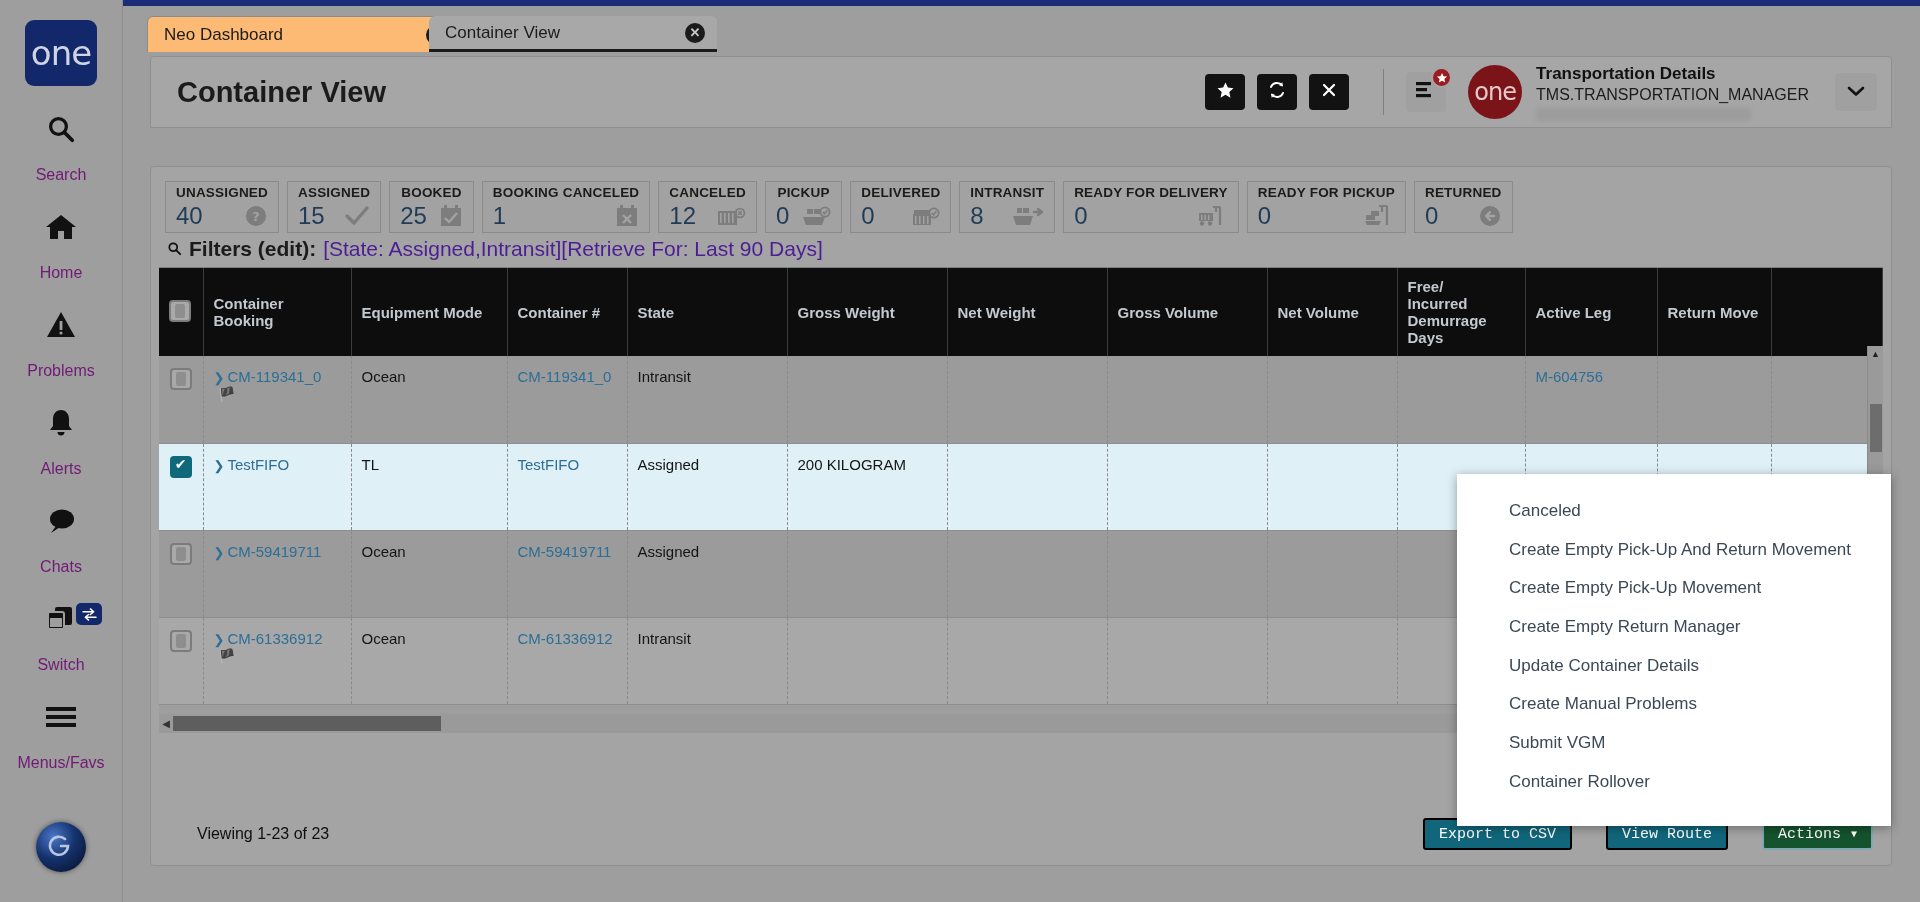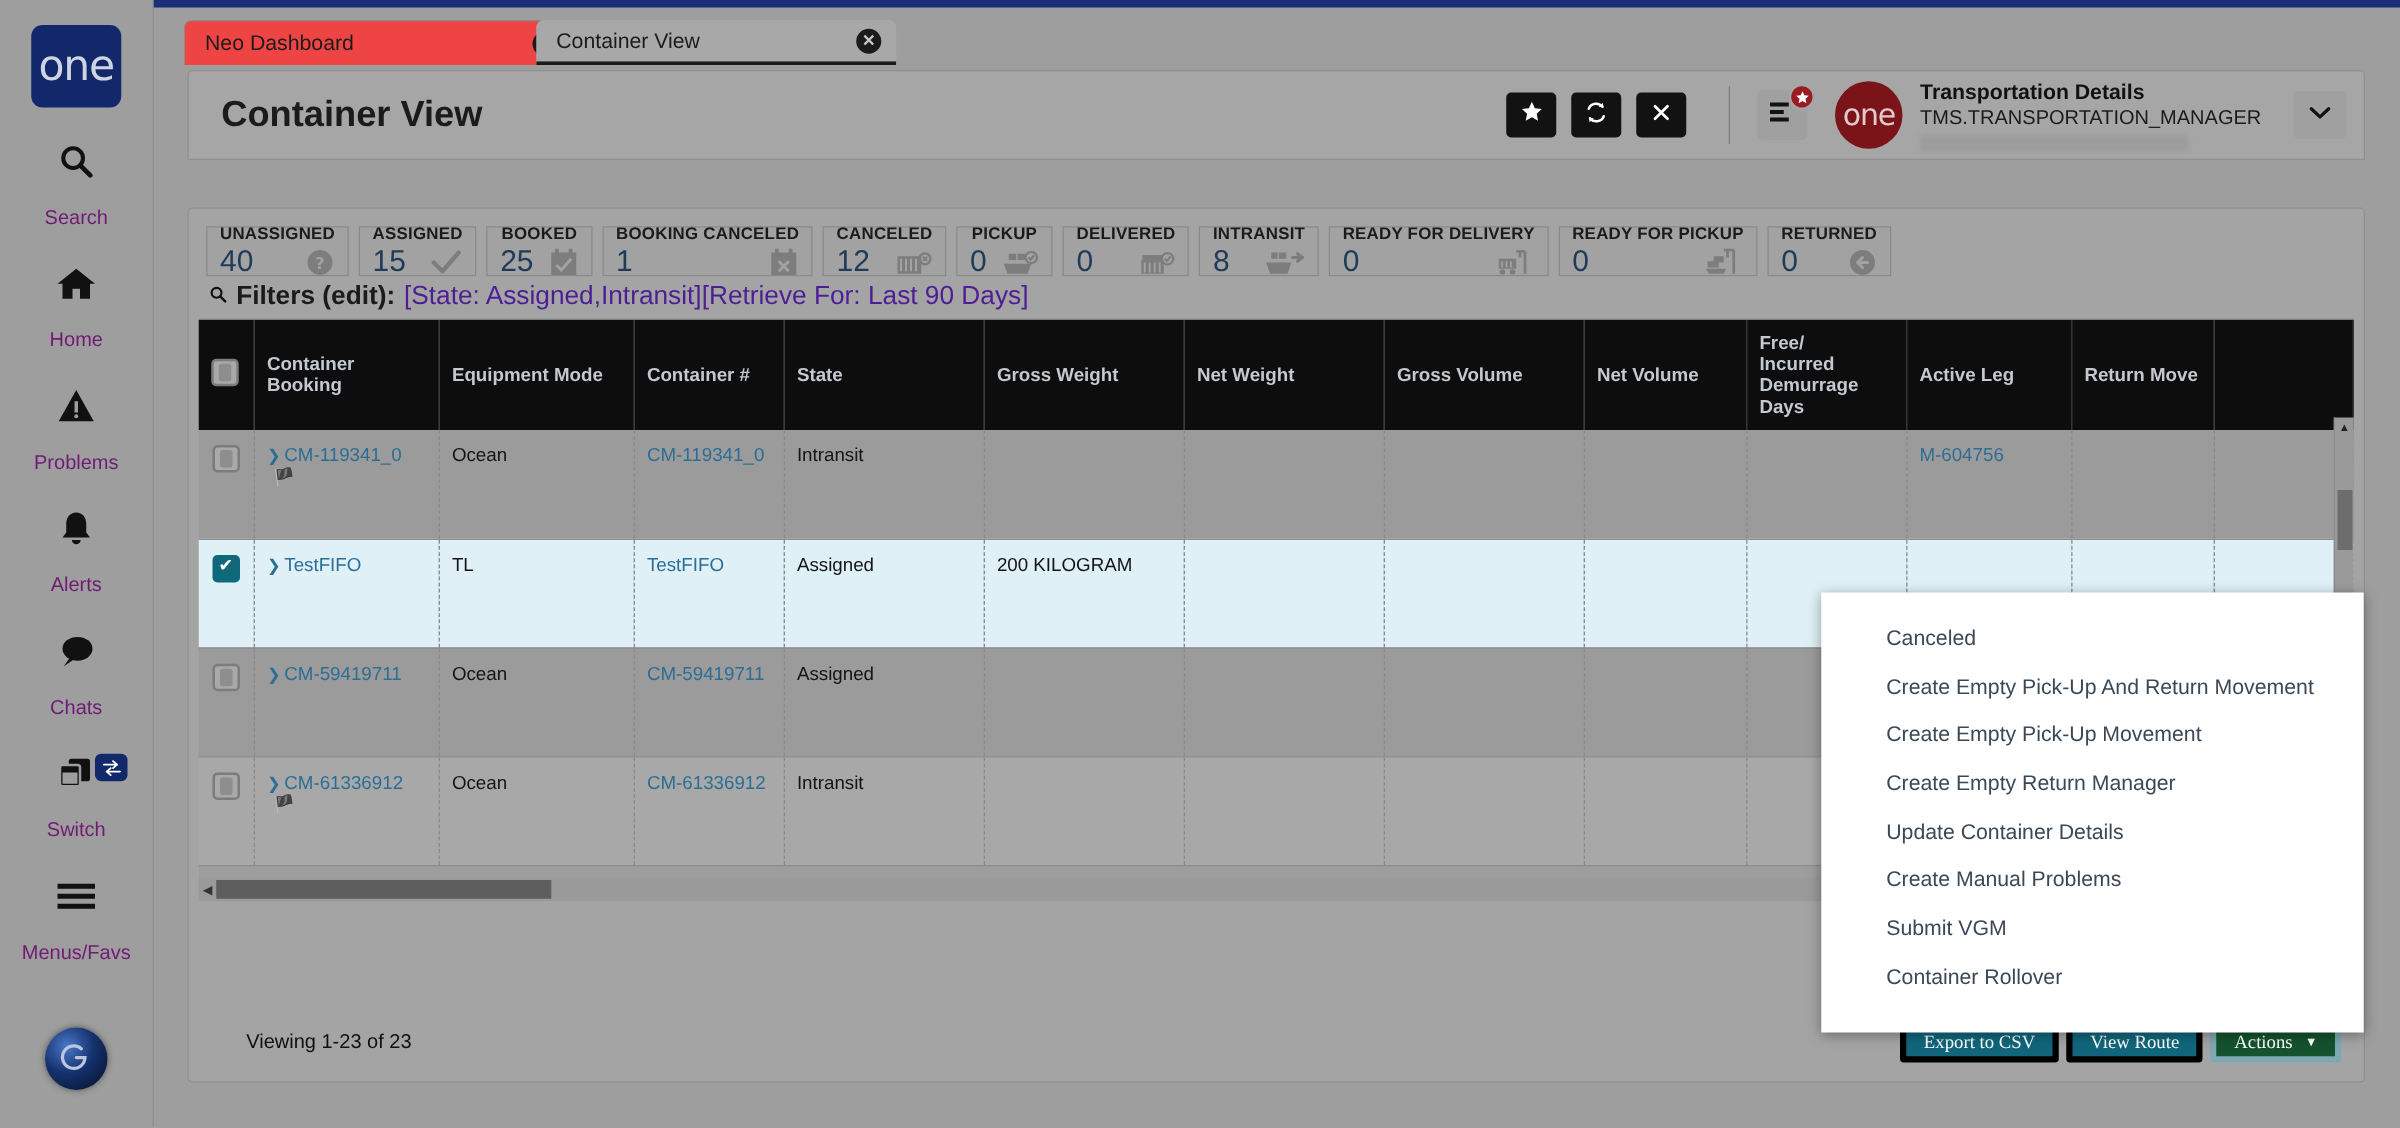--- a/index.html
+++ b/index.html
@@ -69,21 +69,21 @@
     position: absolute; left: 123px; top: 6px; width: 1797px; height: 46px;
   }
   .tab {
     position: absolute; top: 10px; height: 36px;
     display: flex; align-items: center; justify-content: space-between;
     padding: 0 12px 0 16px;
     font-size: 17px; color: #1b1b1b;
     border-radius: 6px 6px 0 0;
     cursor: pointer;
   }
-  .tab.inactive { left: 24px; width: 312px; background: #ef4444; border: 1px solid #8b8b8b; border-bottom: none;}
+  .tab.inactive { left: 24px; width: 312px; background: #fdba74; border: 1px solid #8b8b8b; border-bottom: none;}
   .tab.active   { left: 306px; width: 288px; background: #a8a8a8; border-bottom: 3px solid #1b1b1b; }
   .tab .tclose {
     width: 20px; height: 20px; border-radius: 50%;
     background: #1b1b1b; color: #c9c9c9;
     font-size: 13px; line-height: 20px; text-align: center; font-weight: bold;
     flex: none;
   }
 
   
   .page-head {
@@ -130,21 +130,21 @@
 
   .page-body {
     position: absolute; left: 150px; top: 166px; width: 1742px; height: 700px;
     background: #a4a4a4; border: 1px solid #8f8f8f; border-radius: 4px;
   }
 
   
   .tiles { display: flex; padding: 14px 0 0 14px; }
   .tile {
     border: 1px solid #8a8a8a; background: #a2a2a2;
-    height: 40px; margin-right: 8px; padding: 0 10px;
+    height: 52px; margin-right: 8px; padding: 0 10px;
     display: flex; flex-direction: column; justify-content: center;
     cursor: pointer;
   }
   .tile-label {
     font-size: 13.5px; font-weight: bold; color: #1b1b1b;
     text-align: center; letter-spacing: .2px; white-space: nowrap;
     font-family: "Liberation Sans", sans-serif;
   }
   .tile-row { display: flex; align-items: center; justify-content: space-between; margin-top: 2px; }
   .tile-val { font-size: 24px; color: #1f3b57; font-family: "Liberation Sans", sans-serif; }
@@ -222,22 +222,23 @@
   .footer {
     position: absolute; left: 0; right: 0; bottom: 0; height: 62px;
     display: flex; align-items: center;
   }
   .viewing { margin-left: 46px; font-size: 16px; color: #101010; }
   .foot-btns { margin-left: auto; margin-right: 18px; display: flex; gap: 6px; }
   .btn {
     height: 32px; padding: 0 14px; border-radius: 3px;
     background: #11667b; color: #fff; font-size: 15px;
     display: flex; align-items: center; justify-content: center;
-    cursor: pointer; border: 5px solid #000000;
-    font-family: Liberation Serif, serif;
+    cursor: pointer; border: 2px solid #000000;
+    font-family: Liberation Mono, monospace;
+    margin-left: 28px;
   }
   .btn.muted { background: #14532d; border-color: #7fa8b4; }
   .btn .dn { margin-left: 10px; font-size: 10px; }
 
   
   .dropdown {
     position: absolute; left: 1457px; top: 474px;
     width: 434px; height: 352px;
     background: #fff; box-shadow: 0 2px 10px rgba(0,0,0,.35);
     padding: 18px 0 10px 0; z-index: 40;

